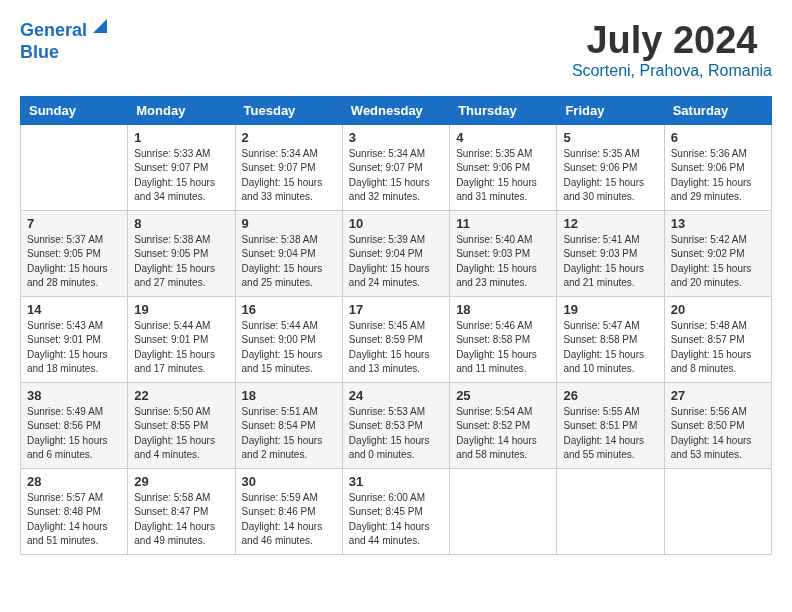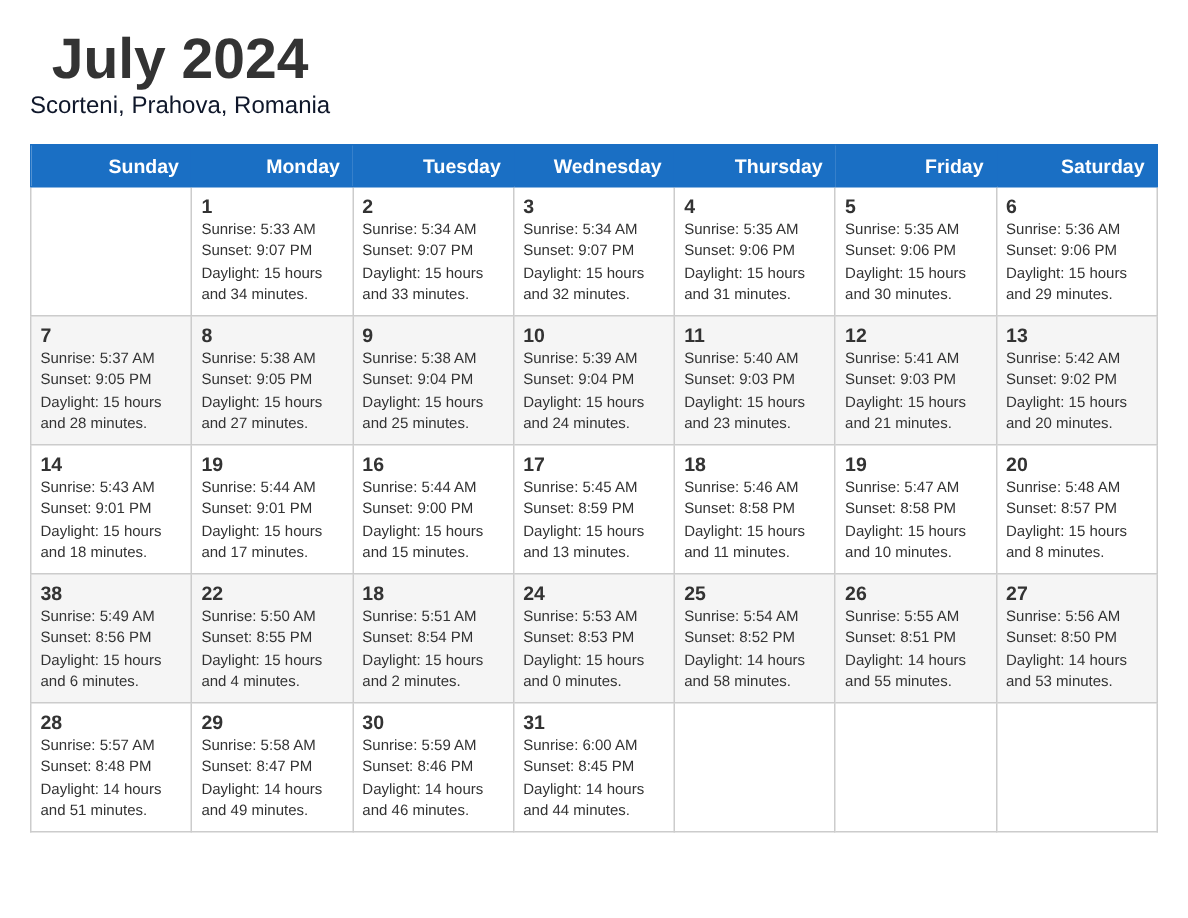--- a/index.html
+++ b/index.html
@@ -37,34 +37,34 @@
       text-align: center;
     }
     .main-title {
       font-size: 38px;
       font-weight: bold;
       color: #333;
       line-height: 1.1;
     }
     .subtitle {
       font-size: 16px;
-      color: #0f172a;
+      color: #0369a1;
     }
     .calendar {
       width: 100%;
       border-collapse: collapse;
       border: 1px solid #ccc;
     }
     .calendar th {
       background: #1a6fc4;
       color: #fff;
       font-size: 13px;
       font-weight: bold;
       padding: 6px 8px;
-      text-align: right;
+      text-align: left;
       border: 1px solid #1a6fc4;
     }
     .calendar td {
       vertical-align: top;
       border: 1px solid #ccc;
       padding: 5px 6px;
       width: calc(100% / 7);
       min-height: 90px;
       font-size: 10.5px;
       color: #333;
@@ -85,20 +85,31 @@
       color: #333;
     }
     .empty-cell {
       background: #f9f9f9;
     }
   </style>
 </head>
 <body>
 
 <div class="header">
+  <div class="logo">
+    <div class="logo-wrapper">
+      <div style="display:flex;align-items:center;">
+        <span class="logo-text"><span>General</span></span>
+        <svg width="18" height="18" viewBox="0 0 18 18" style="margin-left:2px;margin-top:-6px;">
+          <polygon points="4,14 18,0 18,14" fill="#1a6fc4"></polygon>
+        </svg>
+      </div>
+      <span class="logo-text" style="color:#1a6fc4;font-size:18px;font-weight:bold;">Blue</span>
+    </div>
+  </div>
   <div class="title-block">
     <div class="main-title">July 2024</div>
     <div class="subtitle">Scorteni, Prahova, Romania</div>
   </div>
 </div>
 
 <table class="calendar">
   <thead>
     <tr>
     <th>Sunday</th>

